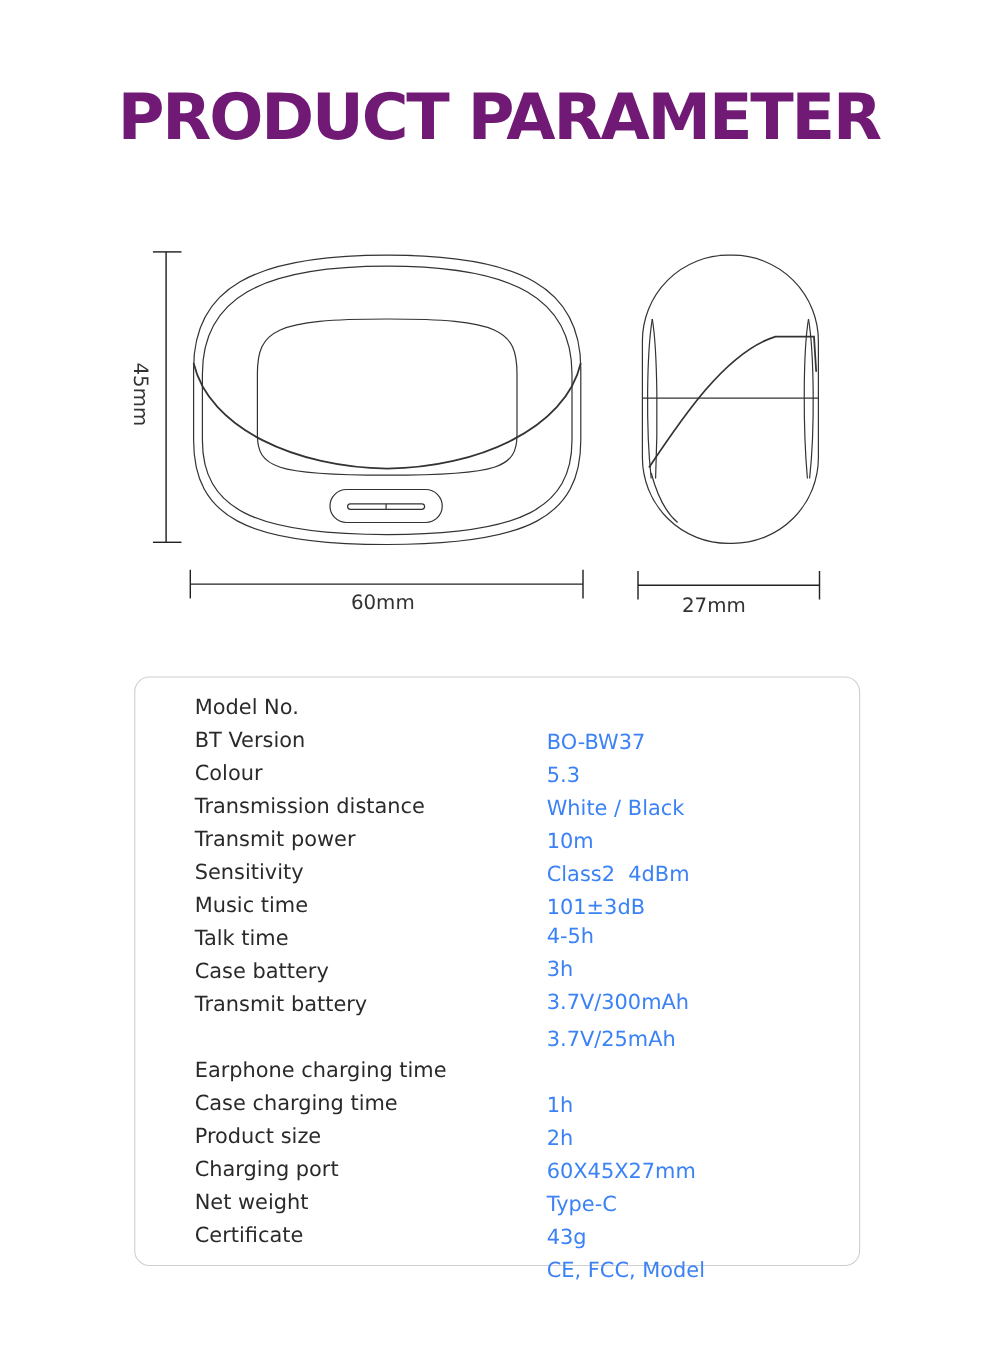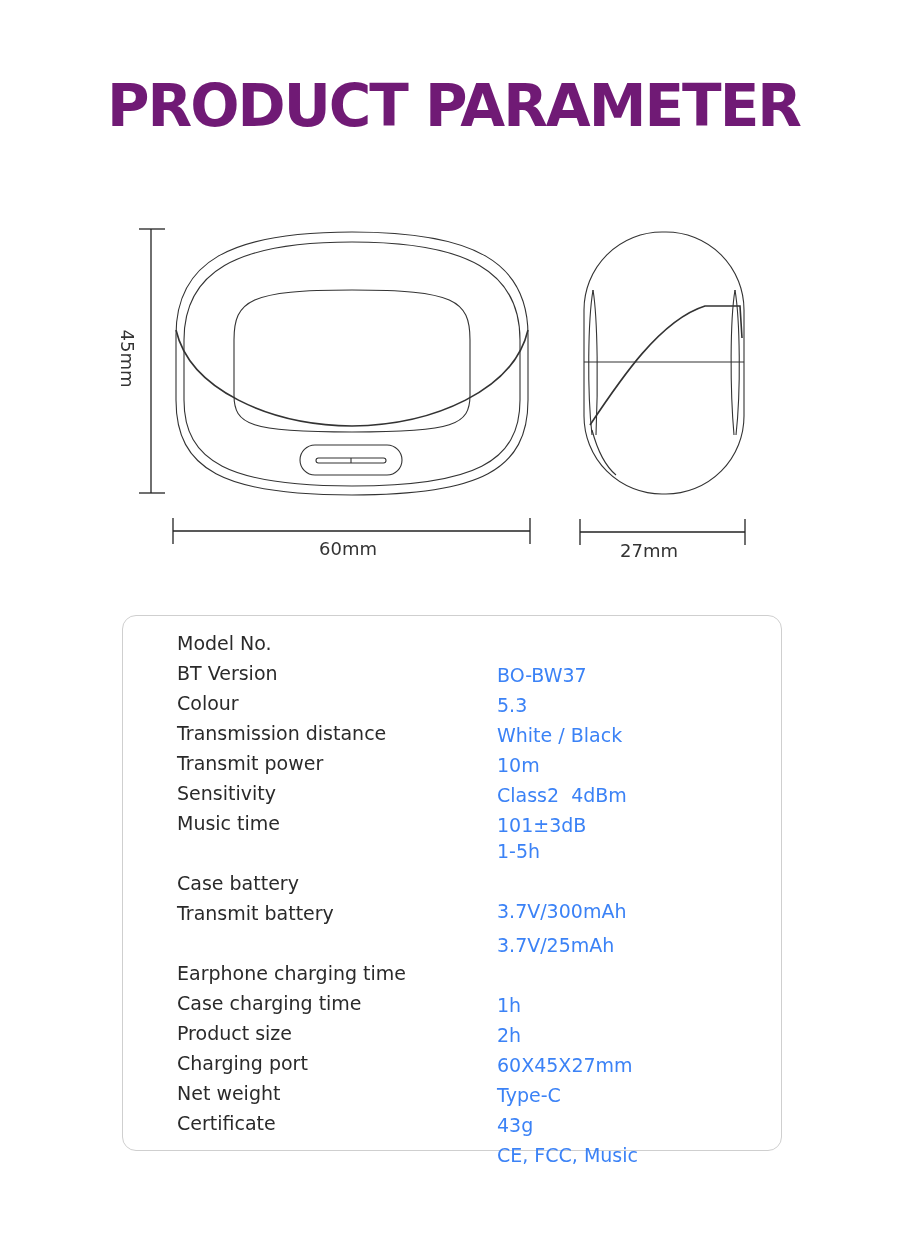--- a/index.html
+++ b/index.html
@@ -87,21 +87,25 @@
   <div class="spec-row" style="top:136px">
       <span class="spec-label">Transmit power</span>
       <span class="spec-value">Class2  4dBm</span>
     </div>
   <div class="spec-row" style="top:166px">
       <span class="spec-label">Sensitivity</span>
       <span class="spec-value">101±3dB</span>
     </div>
   <div class="spec-row" style="top:196px">
       <span class="spec-label">Music time</span>
-      <span class="spec-value" style="top:-4px">1-5h</span>
+      <span class="spec-value" style="top:-4px">4-5h</span>
+    </div>
+  <div class="spec-row" style="top:226px">
+      <span class="spec-label">Talk time</span>
+      <span class="spec-value" style="top:-4px">3h</span>
     </div>
   <div class="spec-row" style="top:256px">
       <span class="spec-label">Case battery</span>
       <span class="spec-value" style="top:-4px">3.7V/300mAh</span>
     </div>
   <div class="spec-row" style="top:286px">
       <span class="spec-label">Transmit battery</span>
       <span class="spec-value">3.7V/25mAh</span>
     </div>
   <div class="spec-row" style="top:346px">
@@ -119,15 +123,15 @@
   <div class="spec-row" style="top:436px">
       <span class="spec-label">Charging port</span>
       <span class="spec-value">Type-C</span>
     </div>
   <div class="spec-row" style="top:466px">
       <span class="spec-label">Net weight</span>
       <span class="spec-value">43g</span>
     </div>
   <div class="spec-row" style="top:496px">
       <span class="spec-label">Certificate</span>
-      <span class="spec-value">CE, FCC, Music</span>
+      <span class="spec-value">CE, FCC, Model</span>
     </div>
 </div>
 
 </body></html>

